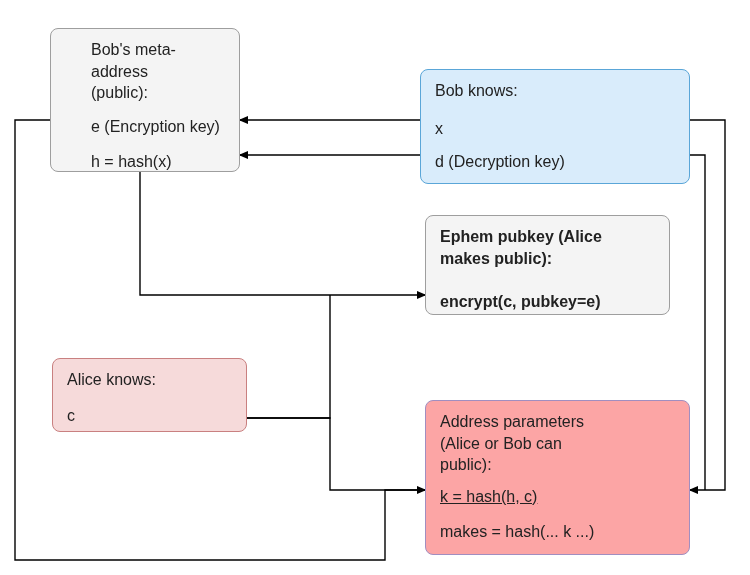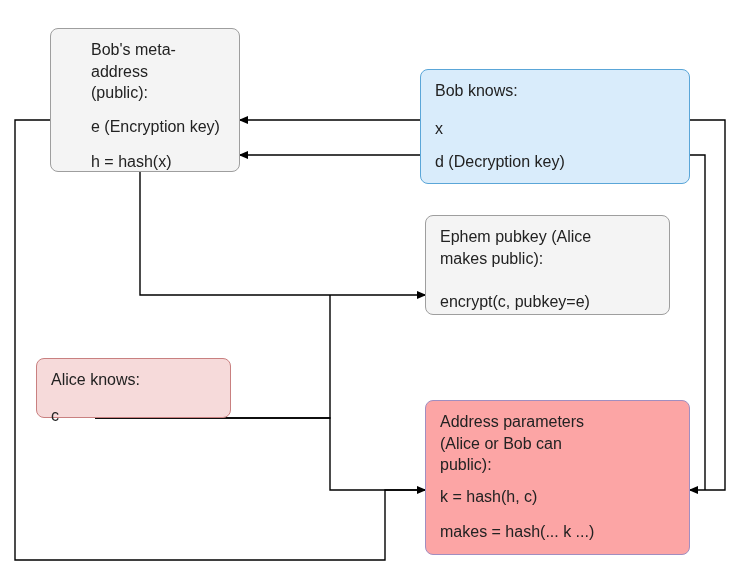--- a/index.html
+++ b/index.html
@@ -59,34 +59,34 @@
   <div class="row" style="margin-top:12px;">e (Encryption key)</div>
   <div class="row" style="margin-top:14px;">h = hash(x)</div>
 </div>
 
 <div class="box" id="box-bob" style="left: 420px; top: 52px; width: 270px; height: 115px; background: rgb(217, 236, 251); border-color: rgb(90, 166, 216); margin-top: 17px;">
   <div class="title">Bob knows:</div>
   <div class="row" style="margin-top:16px;">x</div>
   <div class="row" style="margin-top:12px;">d (Decryption key)</div>
 </div>
 
-<div class="box" id="box-ephem" style="left: 425px; top: 215px; width: 245px; height: 100px; background: rgb(244, 244, 244); border-color: rgb(158, 158, 158);">
+<div class="box" id="box-ephem" style="left: 425px; top: 215px; width: 245px; height: 100px; background: rgb(244, 244, 244); border-color: rgb(158, 158, 158); font-weight: bold;">
   <div class="title">
     <span>Ephem pubkey (Alice</span><br>
     <span>makes public):</span>
   </div>
   <div class="row" style="margin-top:22px;">encrypt(c, pubkey=e)</div>
 </div>
 
-<div class="box" id="box-alice" style="left: 36px; top: 358px; width: 195px; height: 60px; background: rgb(246, 218, 218); border-color: rgb(201, 128, 128);">
+<div class="box" id="box-alice" style="left: 52px; top: 358px; width: 195px; height: 74px; background: rgb(246, 218, 218); border-color: rgb(201, 128, 128);">
   <div class="title">Alice knows:</div>
   <div class="row" style="margin-top:14px;">c</div>
 </div>
 
 <div class="box" id="box-addr" style="left: 425px; top: 400px; width: 265px; height: 155px; background: #fca5a5; border-color: rgb(161, 142, 192);">
   <div class="title">
     <span>Address parameters</span><br>
     <span>(Alice or Bob can</span><br>
     <span>public):</span>
   </div>
-  <div class="row" style="margin-top:10px;">k = hash(h, c)</div>
+  <div class="row" style="margin-top:10px;text-decoration:underline;">k = hash(h, c)</div>
   <div class="row" style="margin-top:14px;">makes = hash(... k ...)</div>
 </div>
 
 </body></html>

